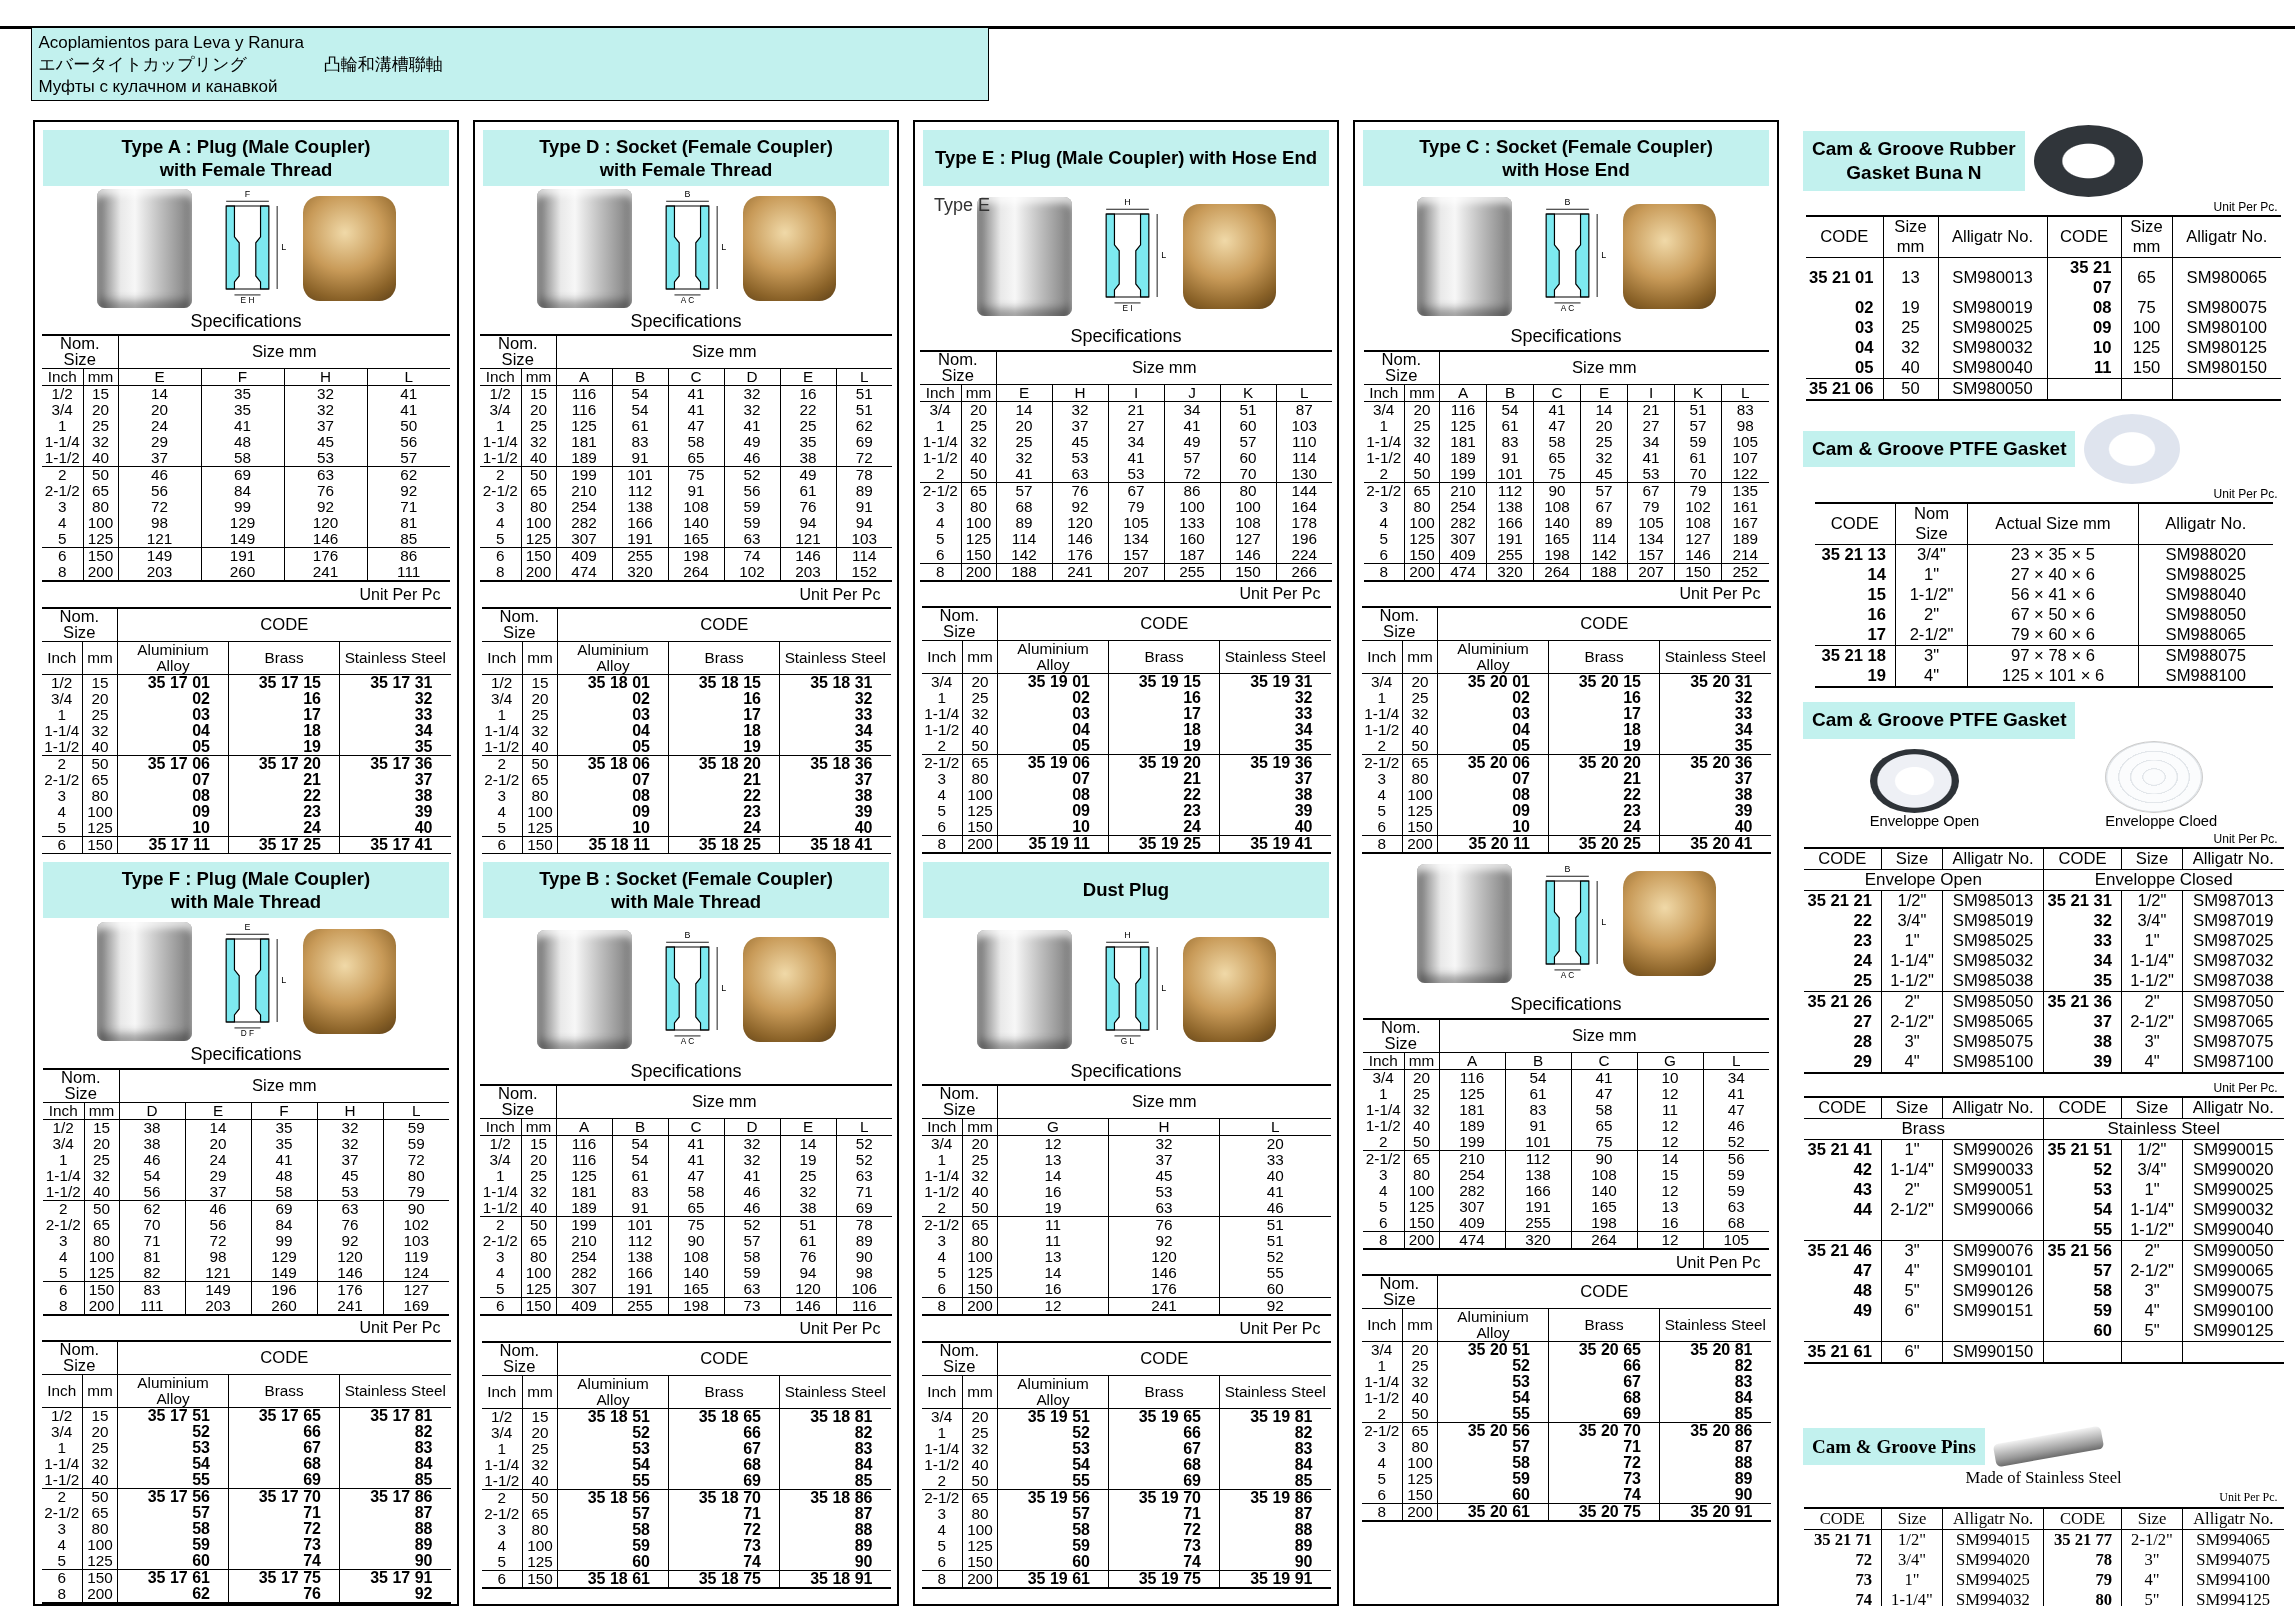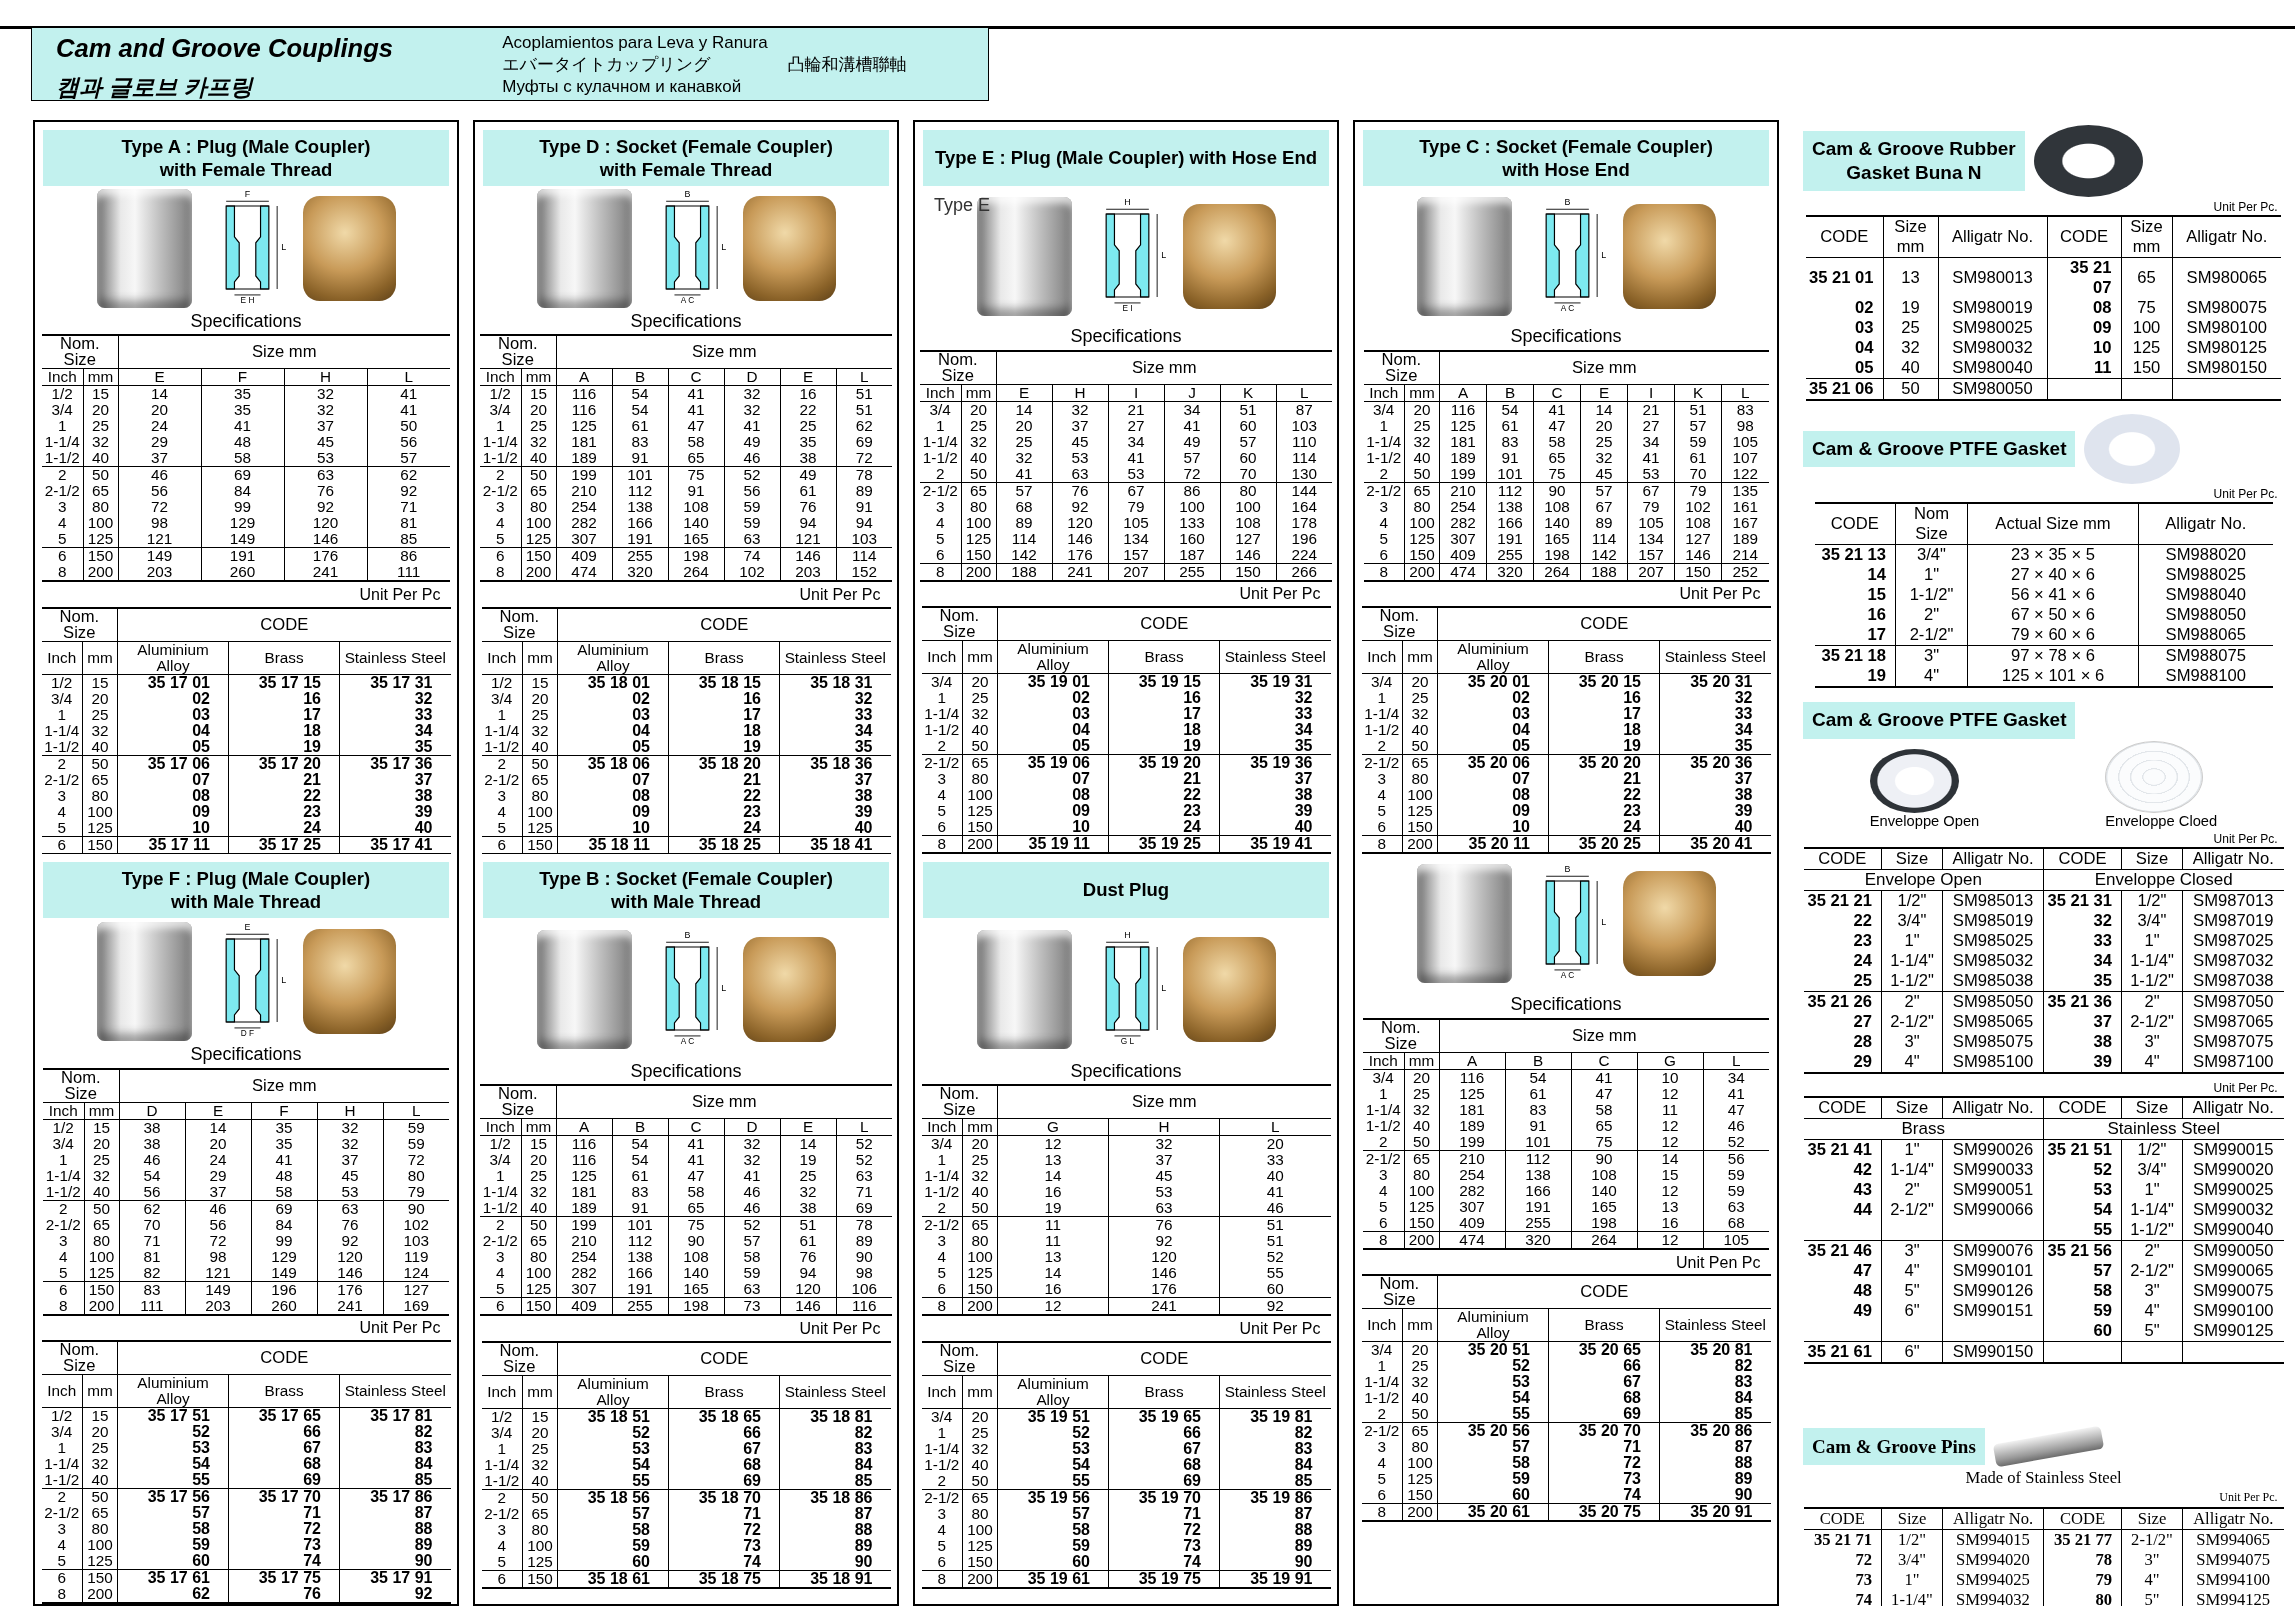--- a/index.html
+++ b/index.html
@@ -68,24 +68,20 @@
   .pin-glyph{width:109px;height:23px;border-radius:5.1px;transform:rotate(-10deg);flex:none;
     background:linear-gradient(180deg,#f2f2f2,#9a9a9a 70%,#6c6c6c);}
   .footer-row td{border-top:1.9px solid #000;}
 </style>
 </head>
 <body>
 
 <div class="page">
   <div class="top-rule"></div>
   <div class="header">
-    <div class="h-left">
-      <div class="h-title">Cam and Groove Couplings</div>
-      <div class="h-title-ko">캠과 글로브 카프링</div>
-    </div>
     <div class="h-right">
       <div>Acoplamientos para Leva y Ranura</div>
       <div><span>エバータイトカップリング</span><span class="h-zh">凸輪和溝槽聯軸</span></div>
       <div>Муфты с кулачном и канавкой</div>
     </div>
   </div>
   <div class="columns">
     <div class="col" id="col-0">
         <div class="sec top">
           <div class="sec-title">

